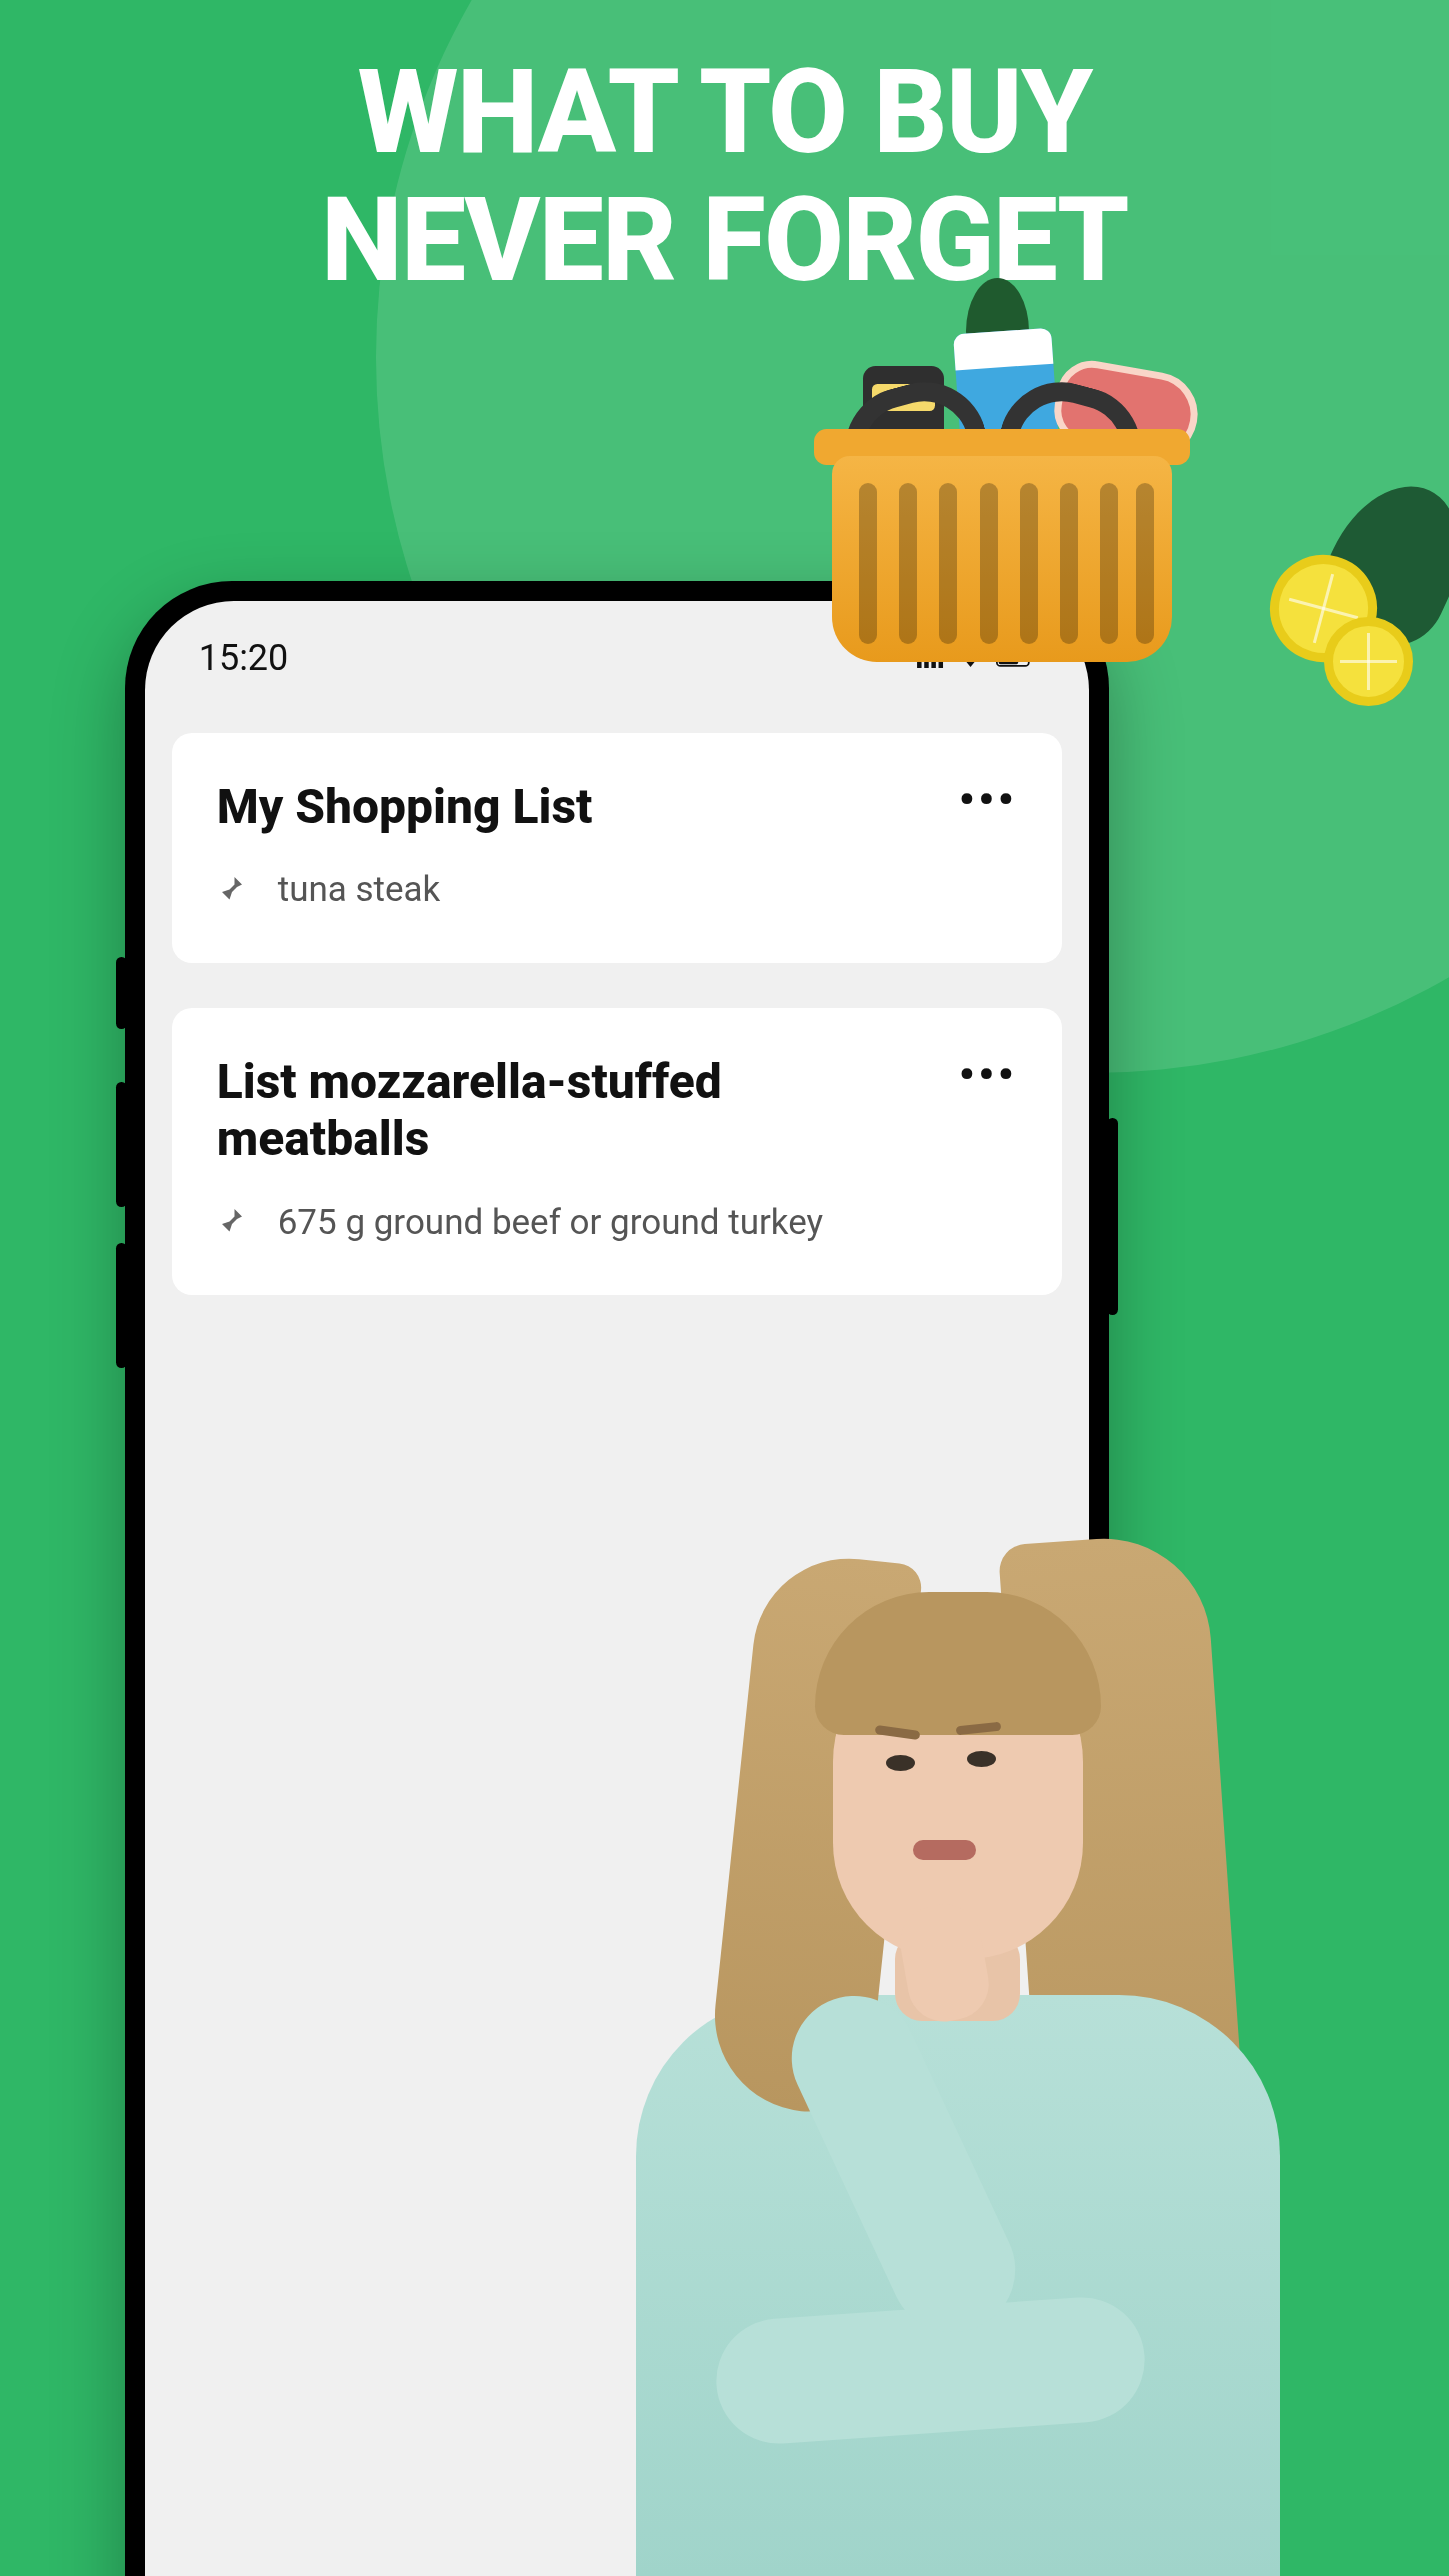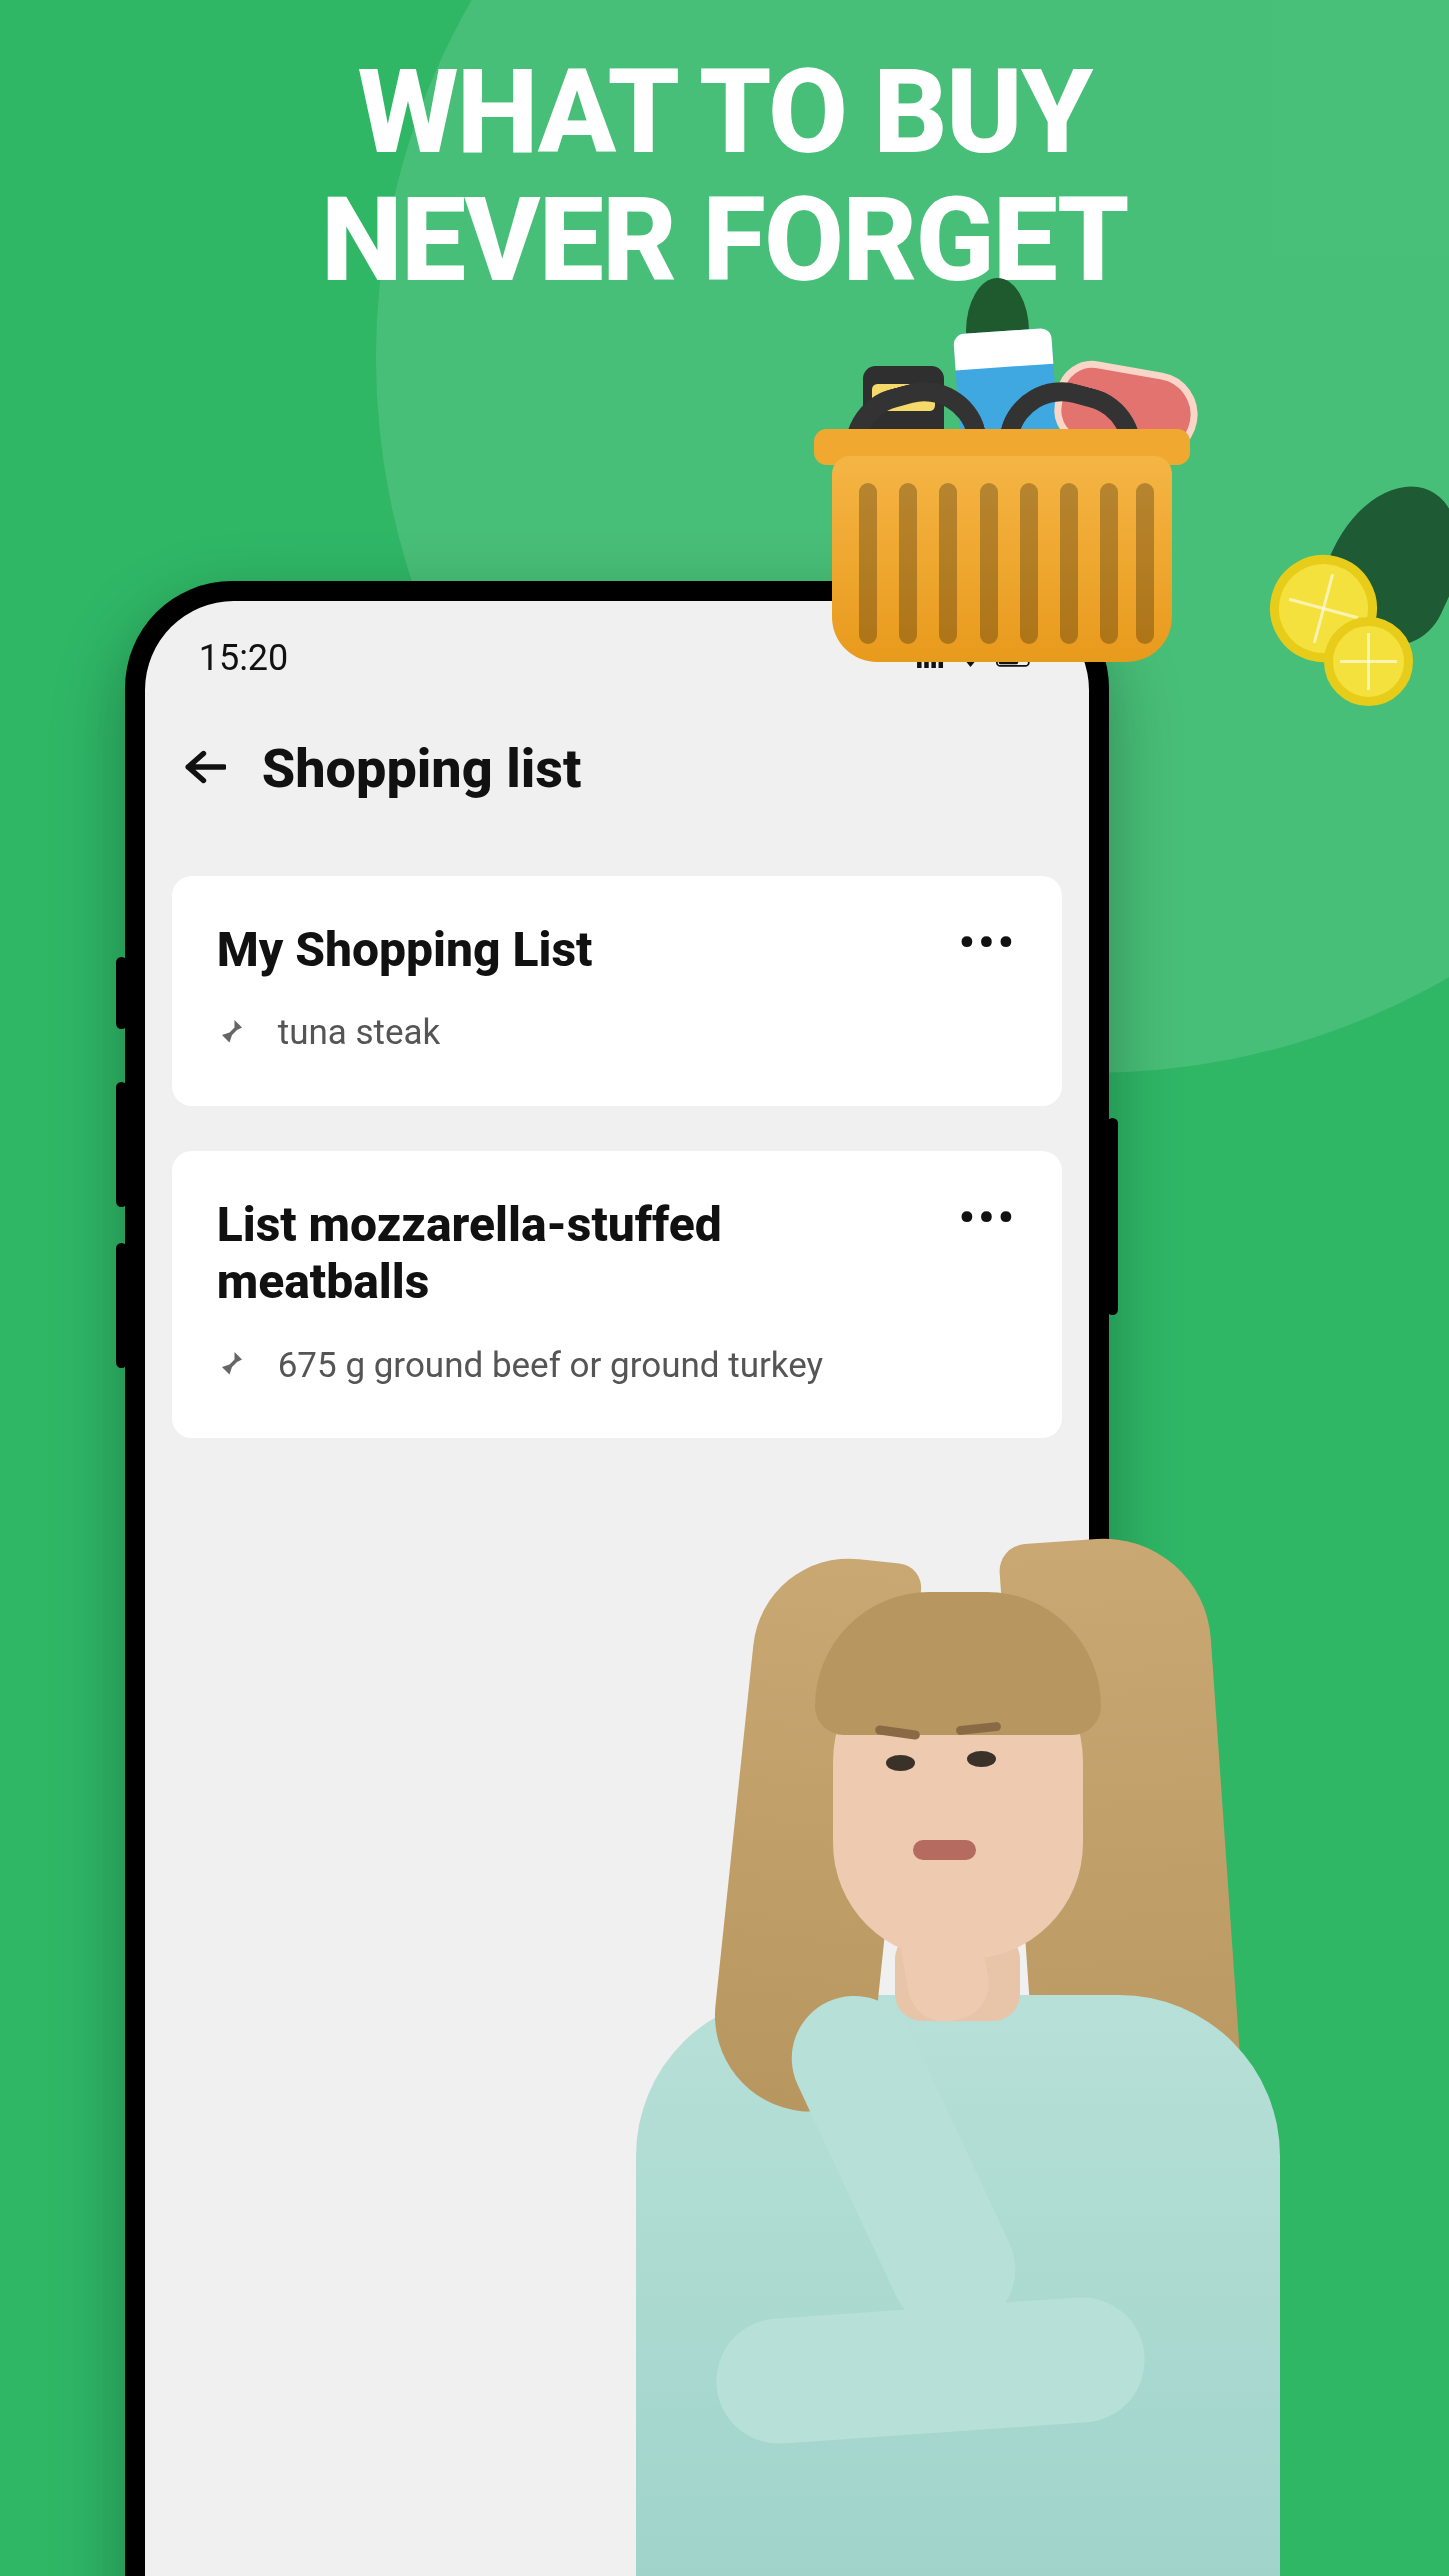--- a/index.html
+++ b/index.html
@@ -463,28 +463,20 @@
         <span>
           <svg width="39" height="19.7" viewBox="0 0 44 22">
               <rect x="1" y="3" width="36" height="16" rx="4" stroke="#111" stroke-width="2" fill="none"></rect>
               <rect x="3" y="5" width="22" height="12" rx="2" fill="#111"></rect>
               <rect x="39" y="8" width="4" height="6" rx="2" fill="#111"></rect>
             </svg>
         </span>
       </span>
     </div>
 
-    <div class="app-header">
-      <span class="back-arrow">
-        <svg width="45" height="36" viewBox="0 0 50 40">
-            <path d="M25 5 L8 20 L25 35 M8 20 L48 20" stroke="#111" stroke-width="6" fill="none" stroke-linecap="round" stroke-linejoin="round"></path>
-          </svg>
-      </span>
-      <span class="app-title">Shopping list</span>
-    </div>
 
     <div class="content">
 
       <div class="card">
         <div class="card-header">
           <div class="card-title">My Shopping List</div>
           <div class="card-menu">•••</div>
         </div>
         <div class="card-item">
           <span class="pin-icon">

